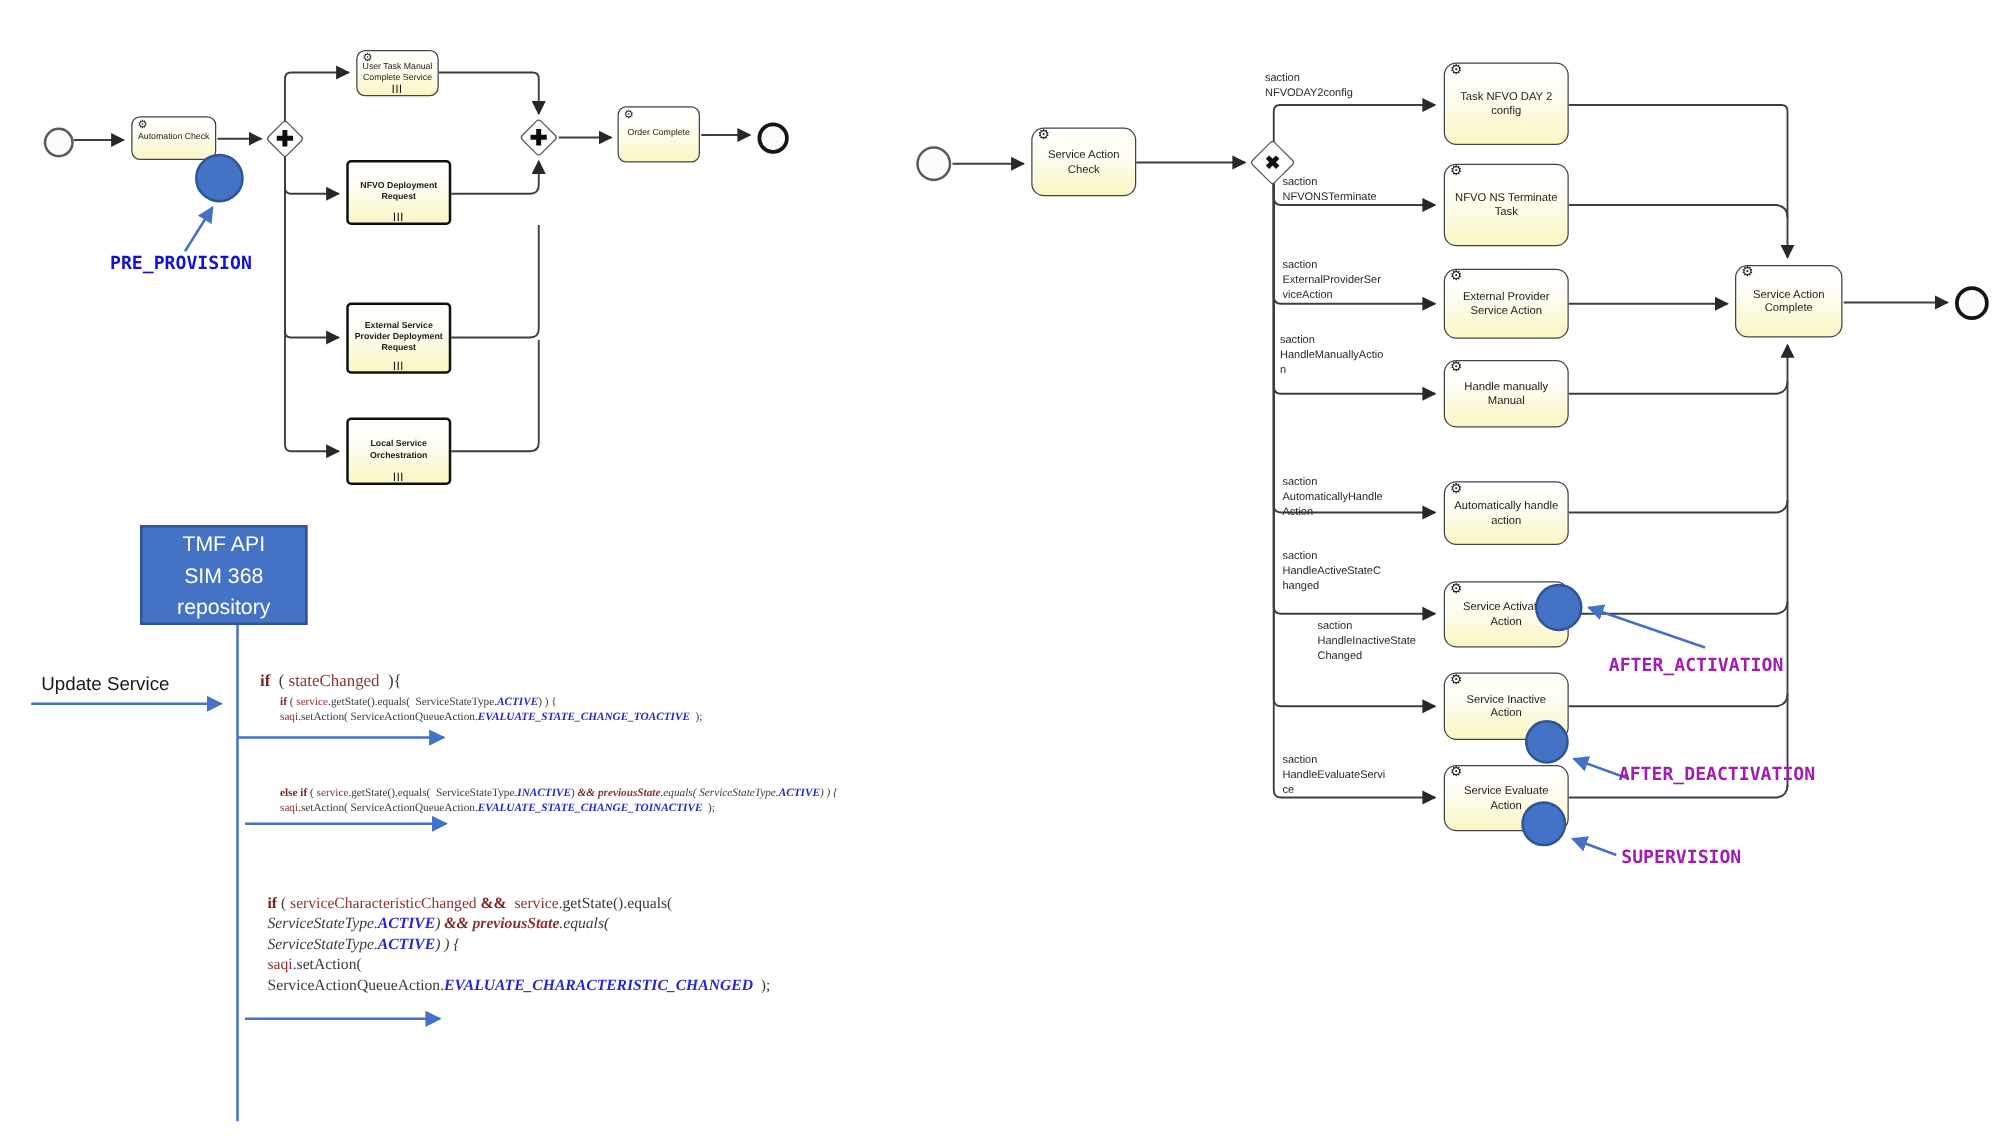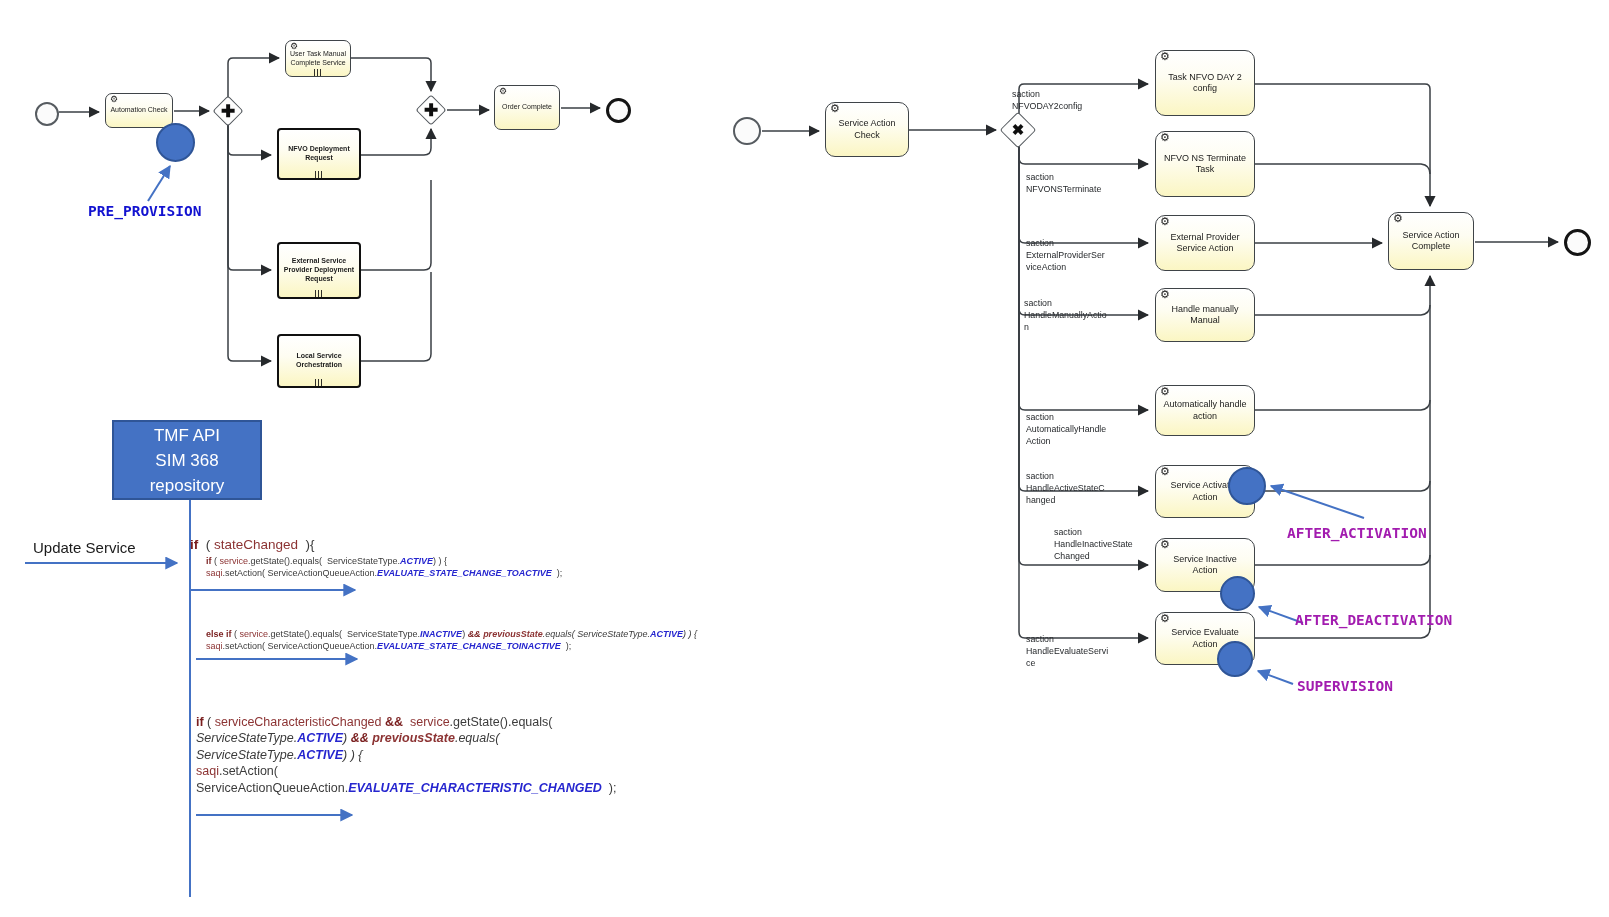--- a/index.html
+++ b/index.html
@@ -37,31 +37,31 @@
   
   .bluec{position:absolute;box-sizing:border-box;border-radius:50%;background:#4472c4;border:2px solid #2f5597;}
 
   
   .ann{position:absolute;font-family:"DejaVu Sans Mono",monospace;font-weight:bold;
        font-size:14.5px;white-space:nowrap;}
   .ann.strong{color:#1212d0;}
   .ann.light{color:#a21caf;}
 
   
-  .blabel{position:absolute;font-size:8.8px;color:#26292c;line-height:1.35;white-space:pre-line;margin-top:32px;}
-
-  
-  .repo{position:absolute;left:112px;top:420px;width:150px;height:80px;box-sizing:border-box;
+  .blabel{position:absolute;font-size:8.8px;color:#26292c;line-height:1.35;white-space:pre-line;}
+
+  
+  .repo{position:absolute;left:112px;top:420px;width:134px;height:80px;box-sizing:border-box;
         background:#4472c4;border:2px solid #2f5597;color:#ffffff;font-size:17px;
         display:flex;align-items:center;justify-content:center;text-align:center;
         white-space:pre-line;line-height:25px;}
   .updsvc{position:absolute;left:33px;top:539px;font-size:15px;color:#1a1a1a;}
 
   
-  .code{position:absolute;font-family:Liberation Sans, sans-serif;white-space:pre;}
+  .code{position:absolute;font-family:Liberation Serif, serif;white-space:pre;margin-left:18px;}
   .code.big{font-size:13.5px;line-height:16px;}
   .code.sm{font-size:9px;line-height:11.5px;}
   .code.md{font-size:12.5px;line-height:16.4px;}
   .tk-k{color:#7a1f1f;font-weight:bold;}
   .tk-ki{color:#7a1f1f;font-weight:bold;font-style:italic;}
   .tk-i{color:#8c3333;}
   .tk-ii{color:#8c3333;font-weight:bold;font-style:italic;}
   .tk-c{color:#2626cf;font-weight:bold;font-style:italic;}
   .tk-p{color:#3b3b3b;}
   .tk-pi{color:#3b3b3b;font-style:italic;}

